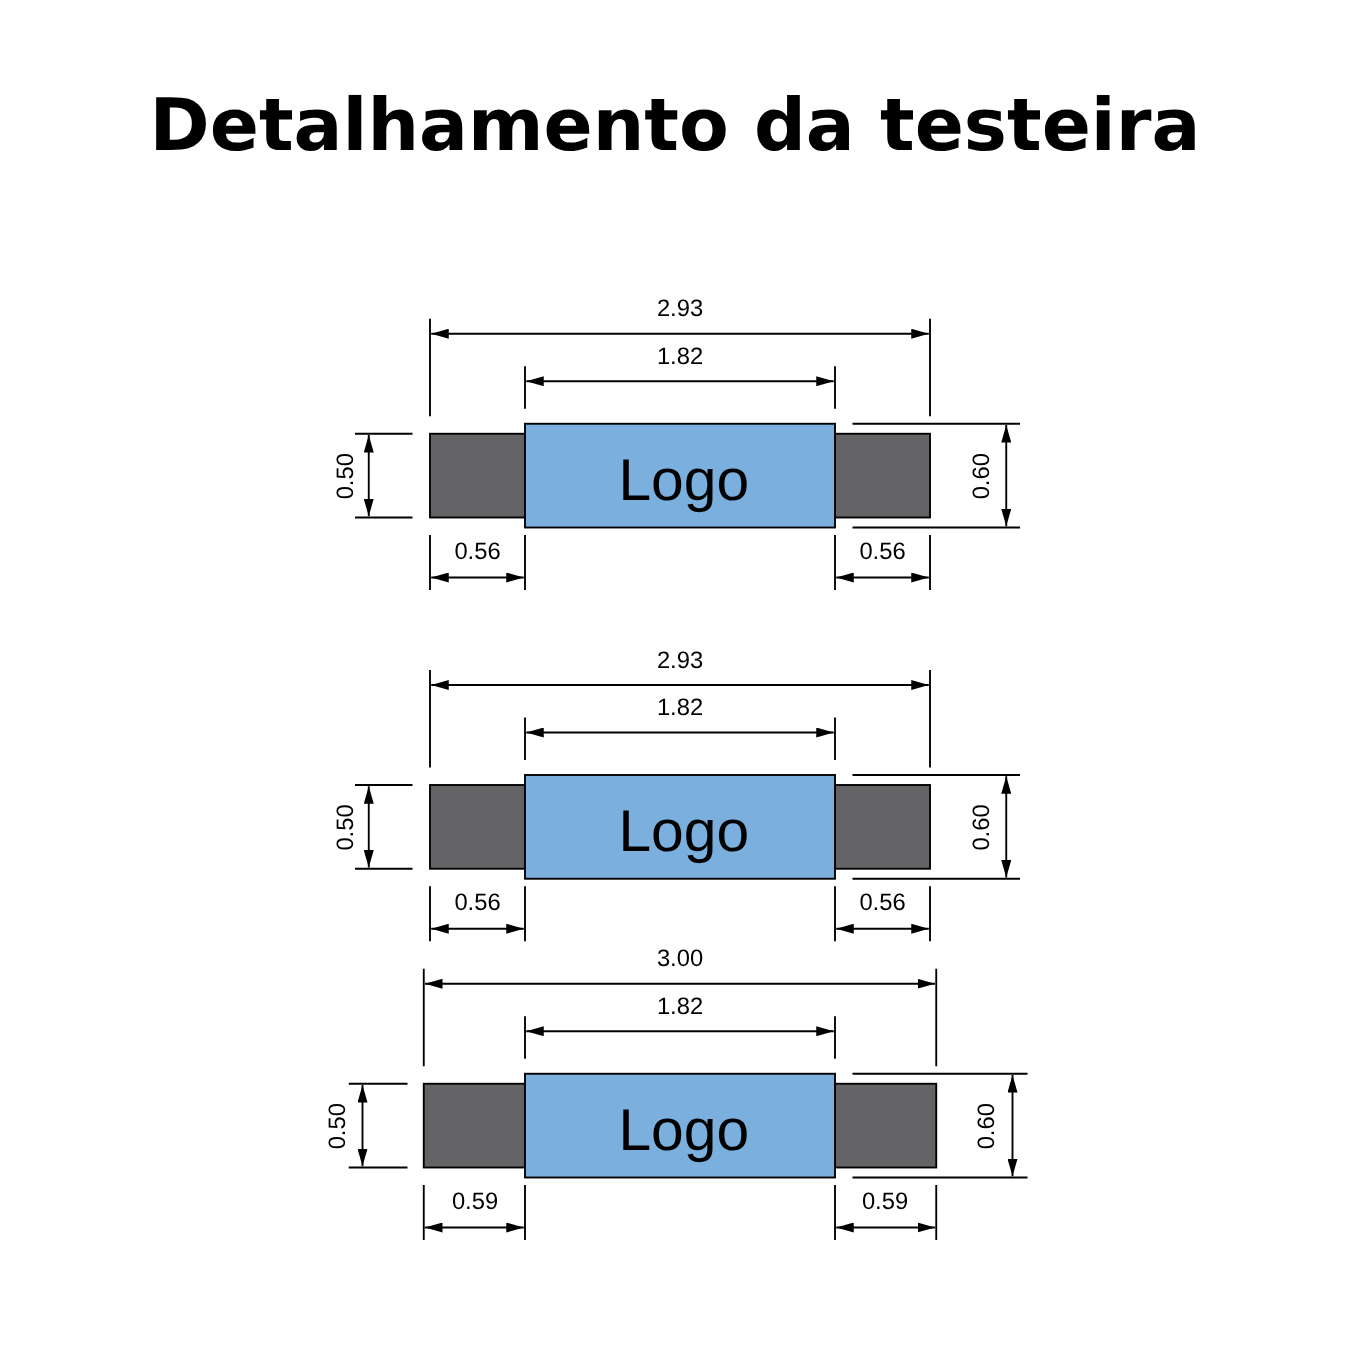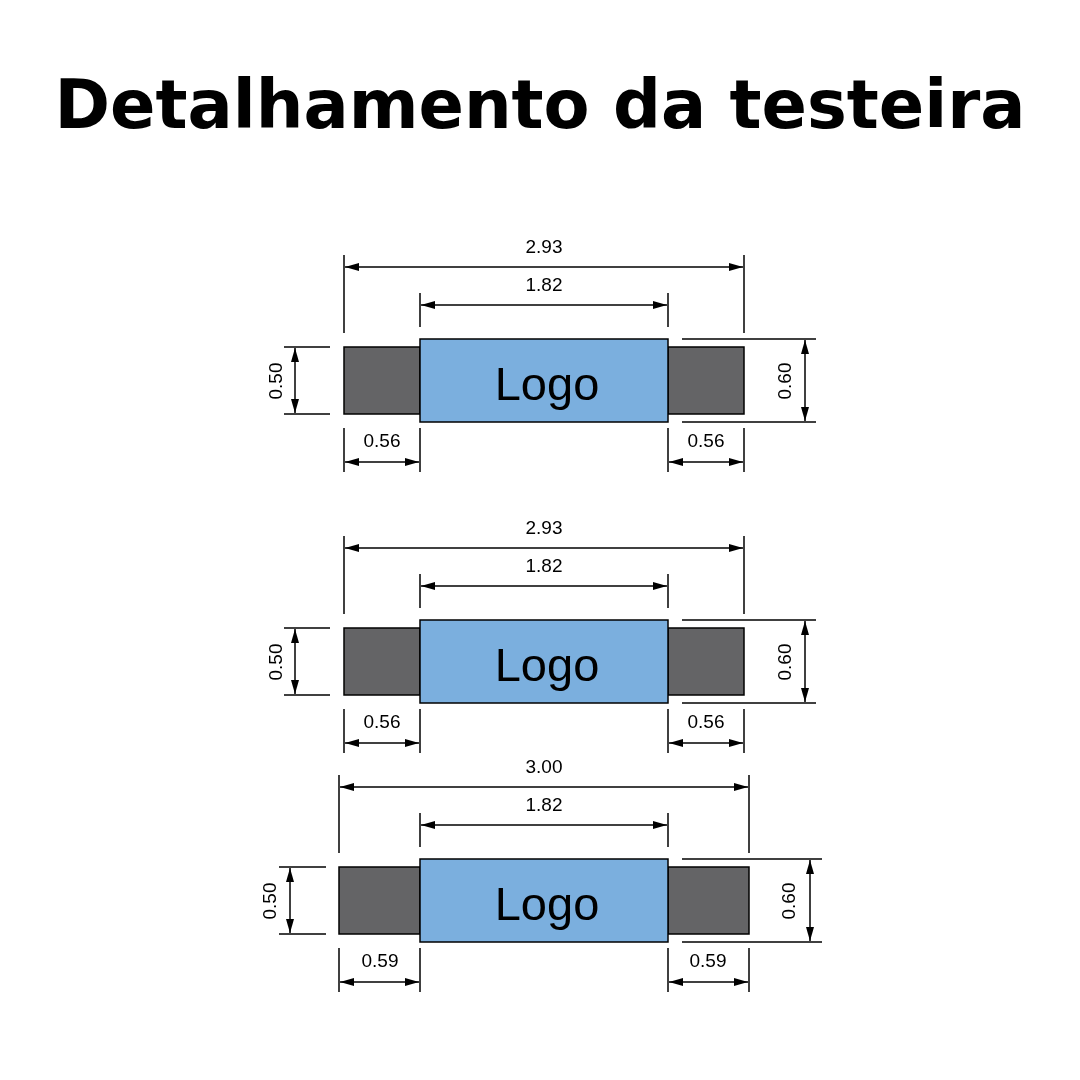--- a/index.html
+++ b/index.html
@@ -1,17 +1,17 @@
 <!DOCTYPE html>
 <html><head>
 <meta charset="utf-8">
 <style>
   html, body { margin: 0; padding: 0; background: #ffffff; }
   body { width: 1080px; height: 1080px; position: relative; overflow: hidden; font-family: "Liberation Sans", sans-serif; }
-  .title { position: absolute; left: 0; top: 66px; width: 1080px; text-align: center; font-family: "DejaVu Sans", sans-serif; font-weight: bold; font-size: 67px; color: #000; letter-spacing: 0px; }
+  .title { position: absolute; left: 0; top: 66px; width: 1080px; text-align: center; font-family: "DejaVu Sans", sans-serif; font-weight: bold; font-size: 58px; color: #000; letter-spacing: 0px; }
   svg { position: absolute; left: 0; top: 0; }
   .dimtxt { font-family: "Liberation Sans", sans-serif; font-size: 19px; fill: #000; }
   .logotxt { font-family: "Liberation Sans", sans-serif; font-size: 47px; fill: #000; }
 </style>
 </head>
 <body>
 
 <div class="title">Detalhamento da testeira</div>
 
 <svg width="1080" height="1080" viewBox="0 0 1080 1080">

